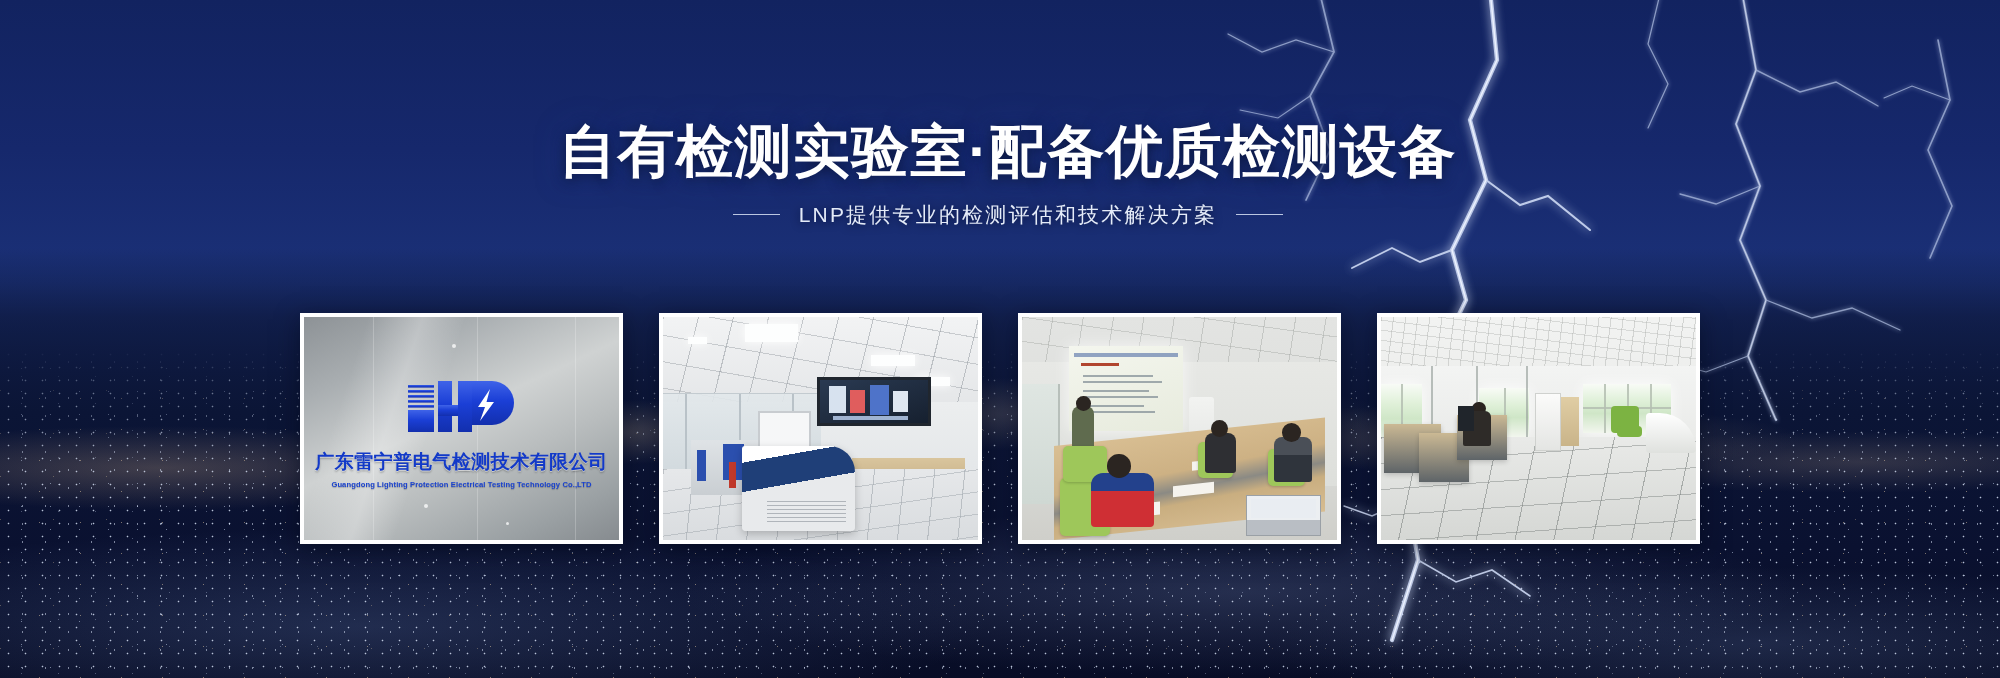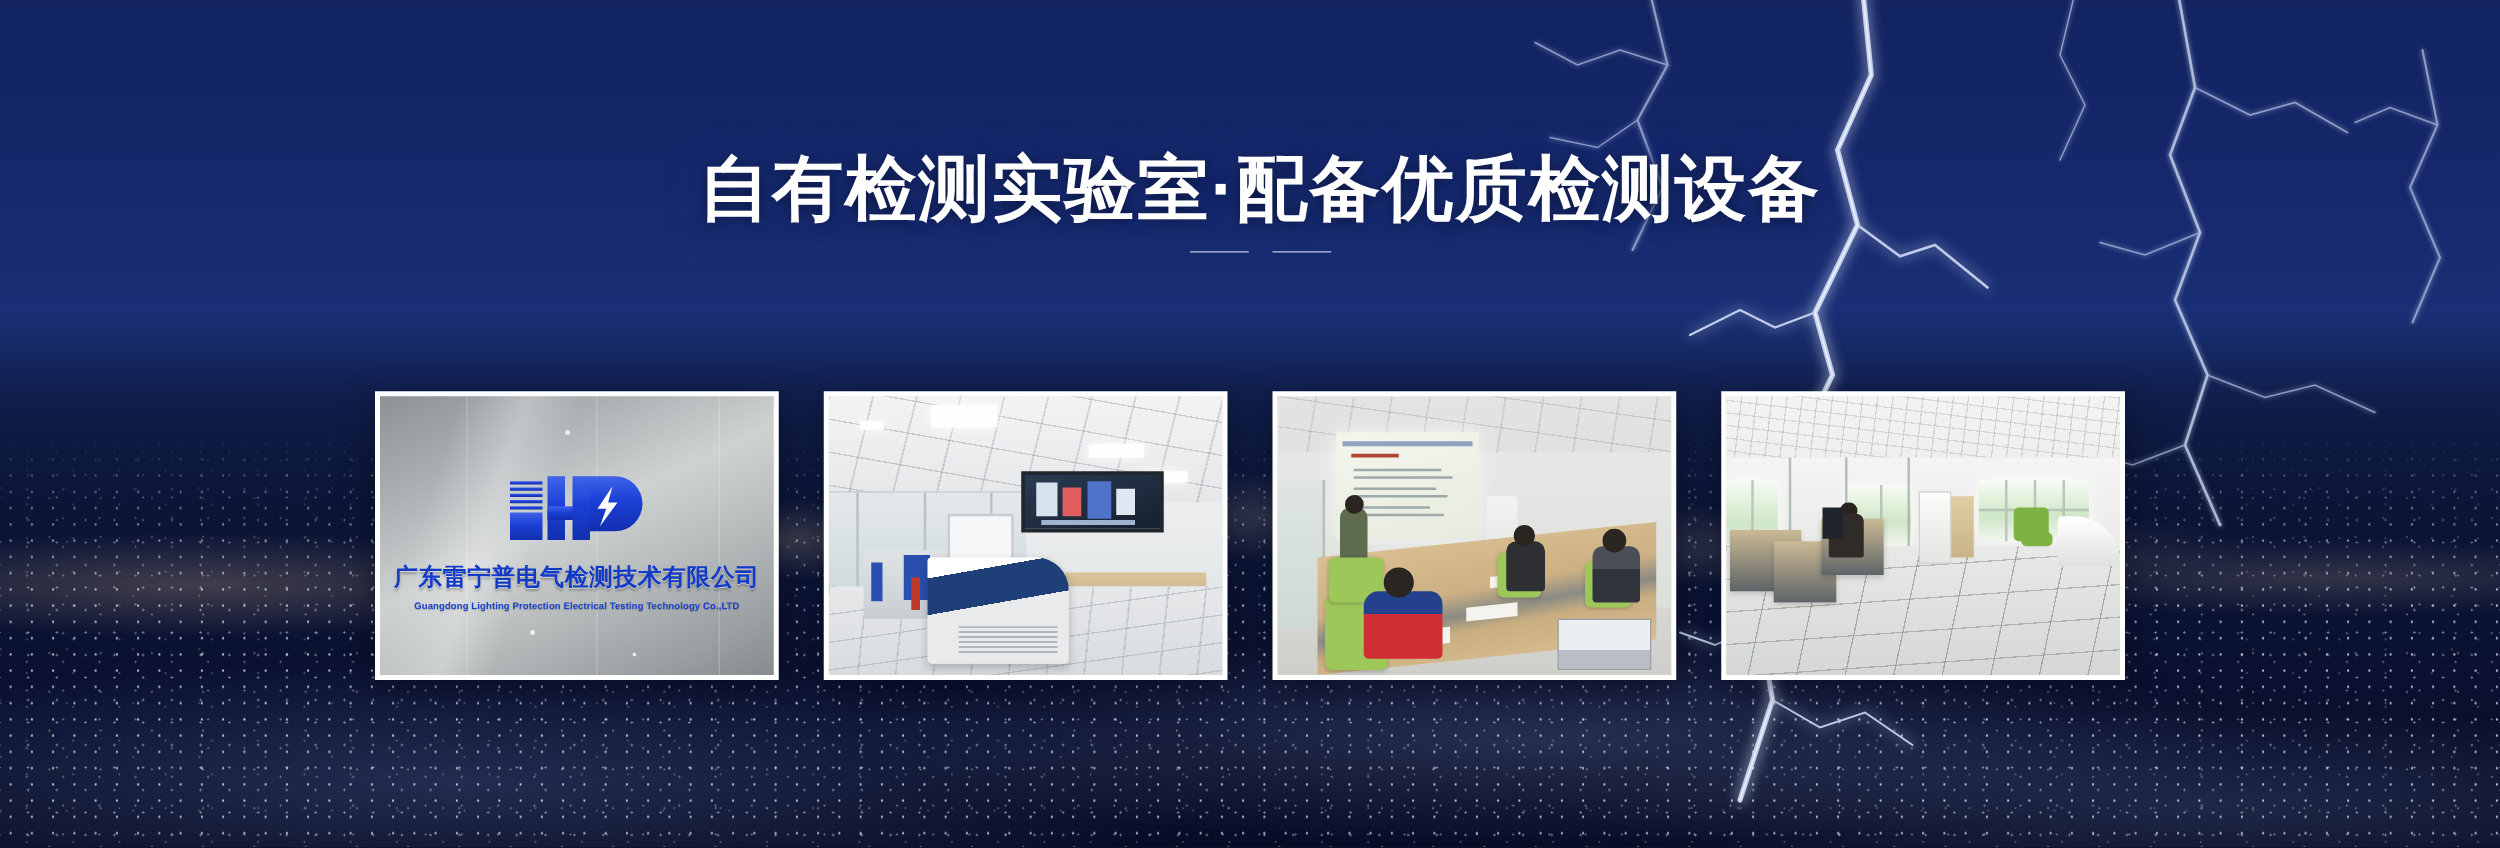--- a/index.html
+++ b/index.html
@@ -295,20 +295,21 @@
         <path d="M1490 -10 L1497 60 L1470 120 L1486 180 L1452 250 L1466 300 L1432 370 L1444 420 L1408 500 L1418 560 L1392 640" stroke-width="1.5"></path>
         <path d="M1742 -8 L1756 70 L1736 124 L1760 186 L1740 240 L1766 300 L1748 356 L1776 420" stroke-width="0.9" opacity="0.7"></path>
       </g>
     </svg>
   </div>
 
   <div class="headline-wrap">
     <div class="headline">自有检测实验室·配备优质检测设备</div>
     <div class="subline">
       <span class="rule"></span>
+      <span>LNP提供专业的检测评估和技术解决方案</span>
       <span class="rule"></span>
     </div>
   </div>
 
   <div class="gallery">
 
     <div class="frame">
       <div class="shot sign">
         <span class="glare"></span>
         <span class="panel-line" style="left:22%"></span>

